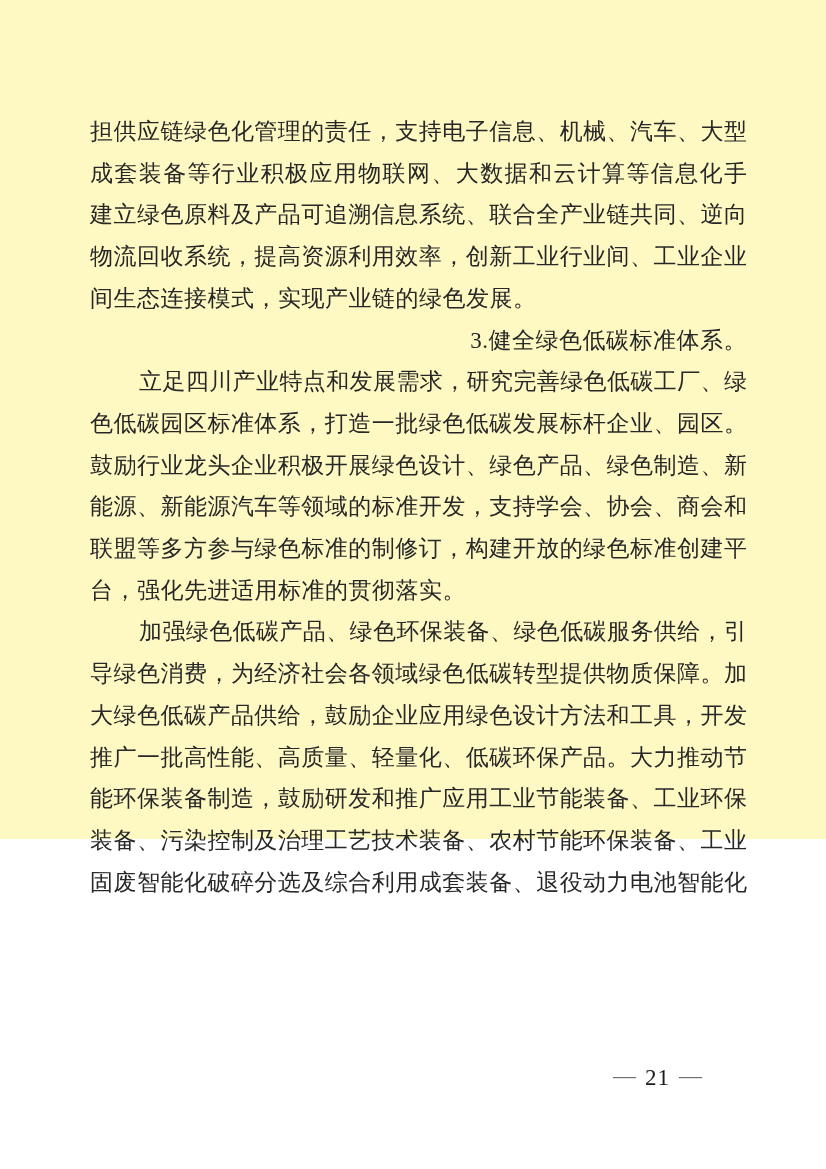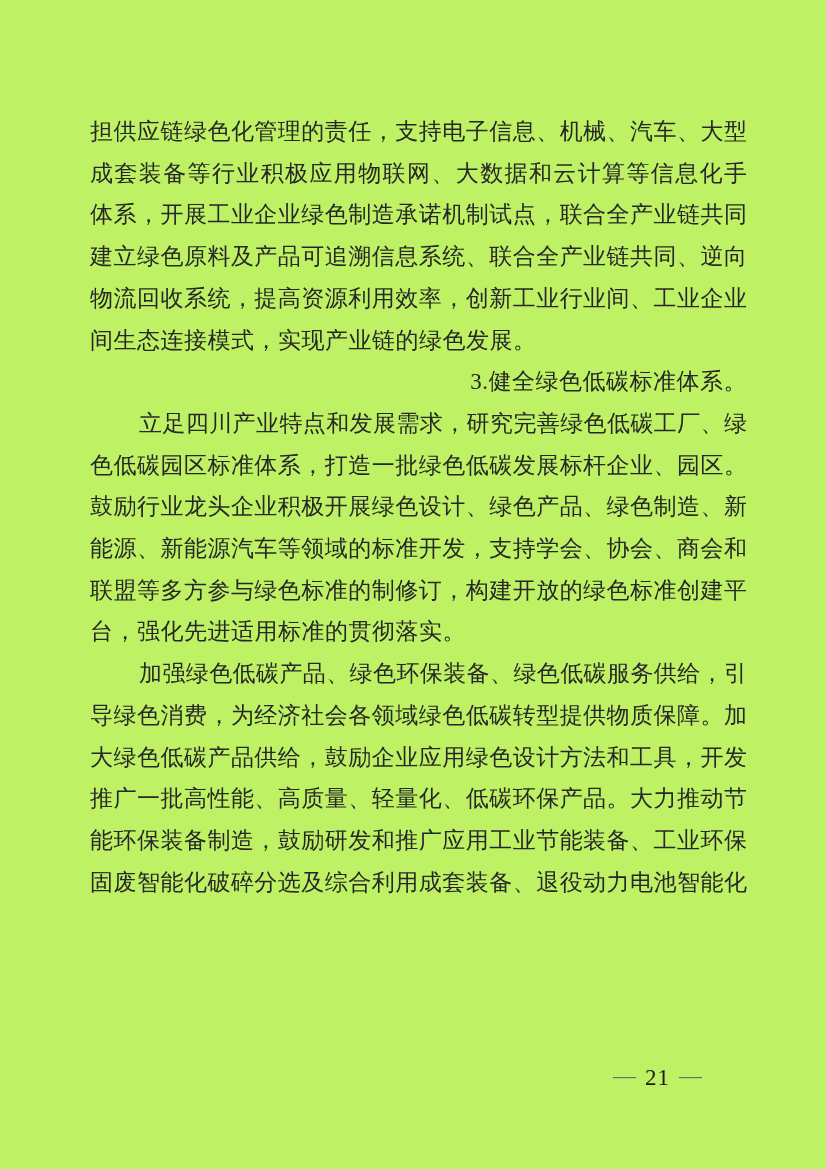--- a/index.html
+++ b/index.html
@@ -9,22 +9,22 @@
   }
   body {
     width: 826px;
     height: 1169px;
     overflow: hidden;
     font-family: "Liberation Serif", "DejaVu Serif", serif;
   }
   .page {
     position: relative;
     width: 826px;
-    height: 1169px;
-    background: #bef264;
+    height: 839px;
+    background: #fef9c3;
   }
   .text-block {
     position: absolute;
     left: 90px;
     top: 111px;
     width: 657px;
     font-size: 23px;
     line-height: 41.7px;
     color: #272727;
   }
@@ -60,36 +60,36 @@
 </style>
 </head>
 <body>
 
 <div class="page">
 
   <div class="text-block">
 
   <div class="line fill">担供应链绿色化管理的责任，支持电子信息、机械、汽车、大型</div>
       <div class="line fill">成套装备等行业积极应用物联网、大数据和云计算等信息化手</div>
-      <div class="line fill">体系，开展工业企业绿色制造承诺机制试点，联合全产业链共同</div>
       <div class="line fill">建立绿色原料及产品可追溯信息系统、联合全产业链共同、逆向</div>
       <div class="line fill">物流回收系统，提高资源利用效率，创新工业行业间、工业企业</div>
       <div class="line">间生态连接模式，实现产业链的绿色发展。</div>
       <div class="line h-indent">3.健全绿色低碳标准体系。</div>
       <div class="line fill p-indent">立足四川产业特点和发展需求，研究完善绿色低碳工厂、绿</div>
       <div class="line fill">色低碳园区标准体系，打造一批绿色低碳发展标杆企业、园区。</div>
       <div class="line fill">鼓励行业龙头企业积极开展绿色设计、绿色产品、绿色制造、新</div>
       <div class="line fill">能源、新能源汽车等领域的标准开发，支持学会、协会、商会和</div>
       <div class="line fill">联盟等多方参与绿色标准的制修订，构建开放的绿色标准创建平</div>
       <div class="line">台，强化先进适用标准的贯彻落实。</div>
       <div class="line fill p-indent">加强绿色低碳产品、绿色环保装备、绿色低碳服务供给，引</div>
       <div class="line fill">导绿色消费，为经济社会各领域绿色低碳转型提供物质保障。加</div>
       <div class="line fill">大绿色低碳产品供给，鼓励企业应用绿色设计方法和工具，开发</div>
       <div class="line fill">推广一批高性能、高质量、轻量化、低碳环保产品。大力推动节</div>
       <div class="line fill">能环保装备制造，鼓励研发和推广应用工业节能装备、工业环保</div>
+      <div class="line fill">装备、污染控制及治理工艺技术装备、农村节能环保装备、工业</div>
       <div class="line fill">固废智能化破碎分选及综合利用成套装备、退役动力电池智能化</div>
     </div>
 
   <div class="footer">
     <span class="dash left">—</span><span class="num">21</span><span class="dash right">—</span>
   </div>
 
 </div>
 
 </body></html>

